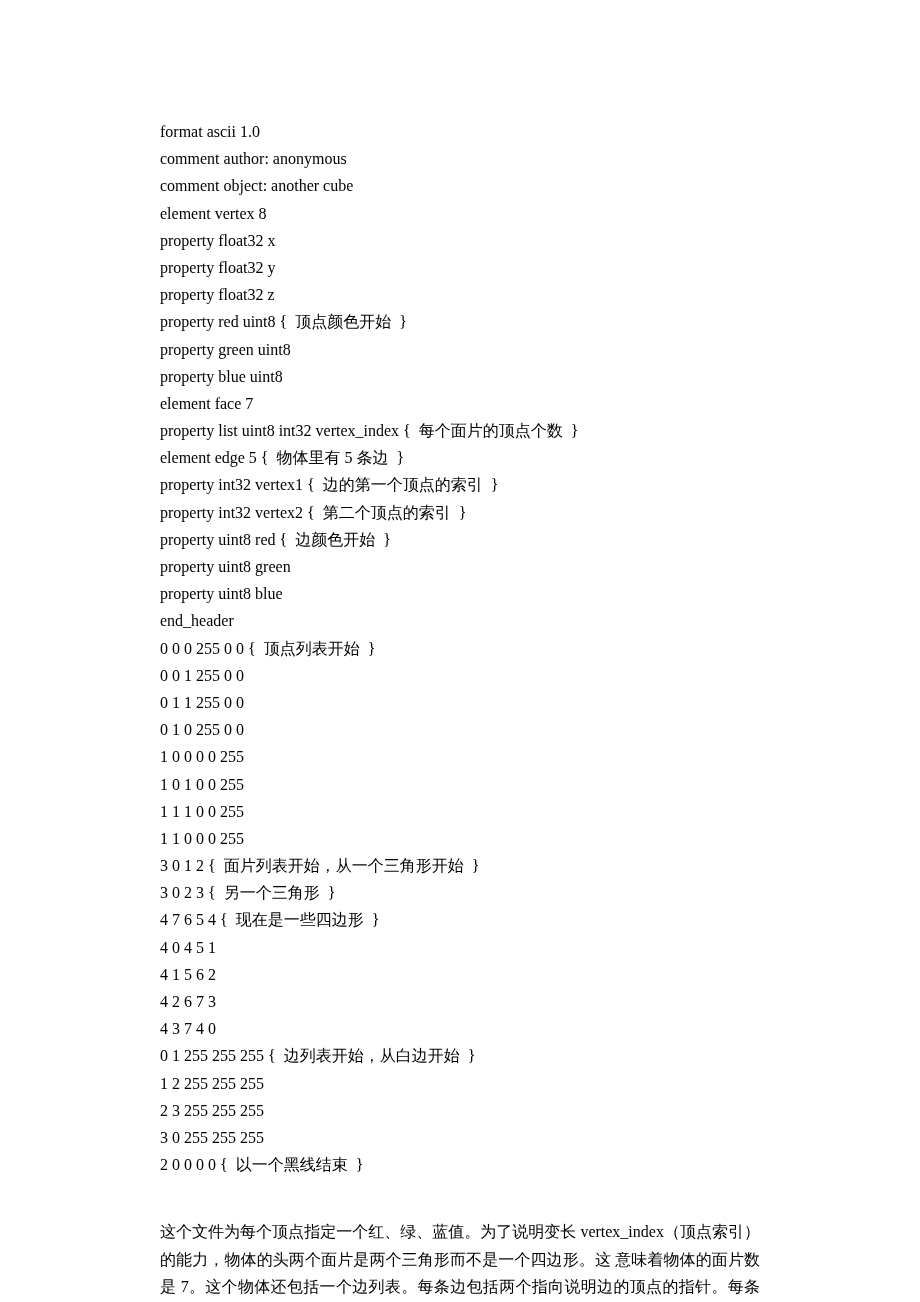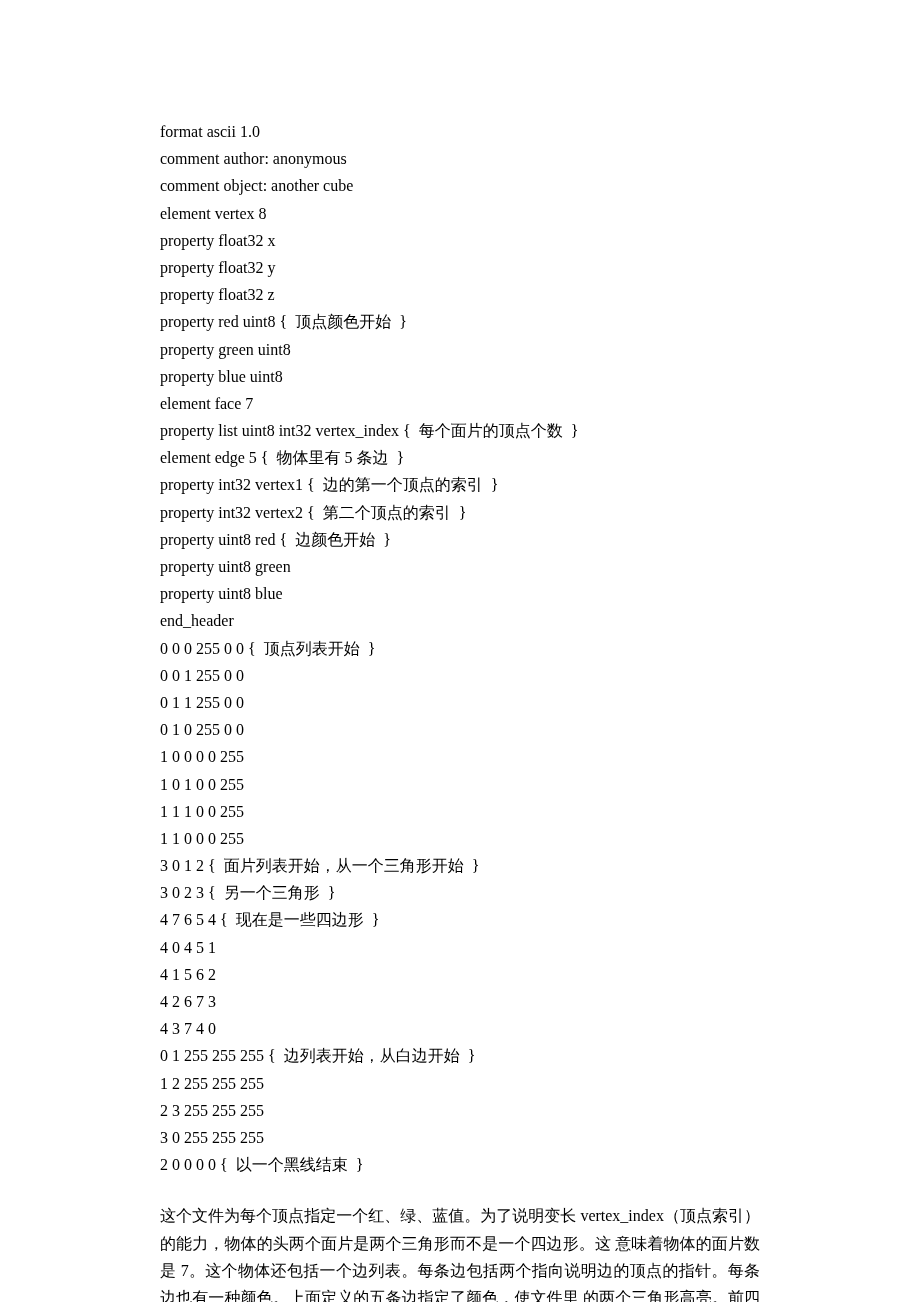--- a/index.html
+++ b/index.html
@@ -14,21 +14,21 @@
   .page {
     width: 920px;
     min-height: 1302px;
     box-sizing: border-box;
     padding: 118px 160px 80px 160px;
     background: #ffffff;
   }
   .code-block {
     white-space: pre;
     font-family: "Times New Roman", "SimSun", serif;
-    margin-bottom: 24px;
+    margin-bottom: 40px;
   }
   .code-line {
     display: block;
     line-height: 1.7;
   }
   .paragraph {
     text-align: justify;
     line-height: 1.7;
   }
 </style>

